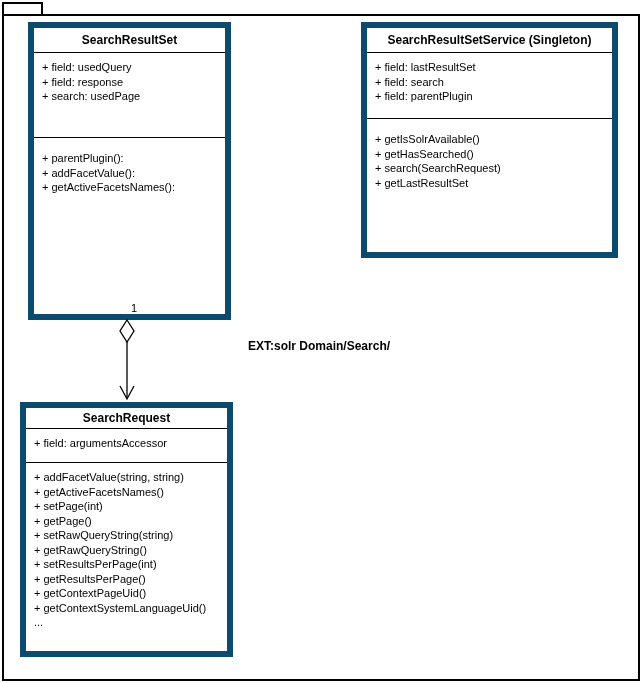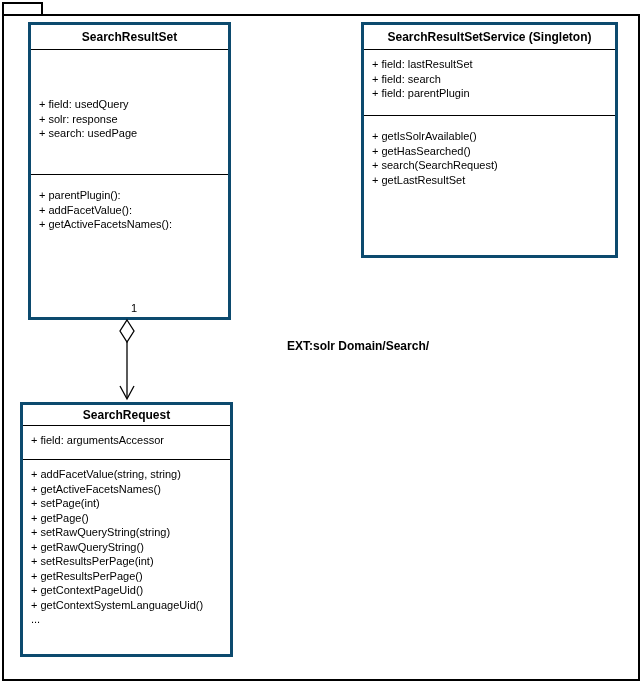--- a/index.html
+++ b/index.html
@@ -30,21 +30,21 @@
     position: absolute;
     left: 2px; top: 14px;
     width: 638px; height: 667px;
     border: 2px solid #000;
     box-sizing: border-box;
     background: transparent;
   }
   
   .class-box {
     position: absolute;
-    border: 3px solid #0c4a6e;
+    border: 6px solid #0c4a6e;
     box-sizing: border-box;
     background: #ffffff;
     display: flex;
     flex-direction: column;
   }
   .class-box.box-result-set   { left: 28px;  top: 22px;  width: 203px; height: 298px; }
   .class-box.box-service      { left: 361px; top: 22px;  width: 257px; height: 236px; }
   .class-box.box-request      { left: 20px;  top: 402px; width: 213px; height: 255px; }
 
   .class-title {
@@ -62,21 +62,21 @@
   .box-service    .class-title { height: 25px; }
   .box-request    .class-title { height: 21px; }
 
   .class-fields {
     border-bottom: 1px solid #000;
     box-sizing: border-box;
     padding: 7px 8px 0 8px;
     flex: 0 0 auto;
     overflow: hidden;
   }
-  .box-result-set .class-fields { height: 85px; margin-top: 40px; }
+  .box-result-set .class-fields { height: 85px; }
   .box-service    .class-fields { height: 66px; }
   .box-request    .class-fields { height: 34px; }
 
   .class-methods {
     box-sizing: border-box;
     padding: 13px 8px 0 8px;
     flex: 1 1 auto;
     overflow: hidden;
   }
   .box-request .class-methods { padding-top: 7px; }
@@ -99,36 +99,35 @@
     left: 131px; top: 302px;
     font-size: 11px;
     line-height: 12px;
   }
   .annotation-label {
     position: absolute;
     left: 248px; top: 339px;
     font-size: 12px;
     font-weight: bold;
     white-space: nowrap;
-    margin-left: 39px;
   }
 </style>
 </head>
 <body>
 
 <div class="canvas">
 
   <div class="package-tab"></div>
   <div class="package-frame"></div>
 
   <div class="class-box box-result-set">
     <div class="class-title">SearchResultSet</div>
     <div class="class-fields">
         <div class="member-row">+ field: usedQuery</div>
-        <div class="member-row">+ solr: response</div>
+        <div class="member-row">+ field: response</div>
         <div class="member-row">+ search: usedPage</div>
       </div>
     <div class="class-methods">
         <div class="member-row">+ parentPlugin():</div>
         <div class="member-row">+ addFacetValue():</div>
         <div class="member-row">+ getActiveFacetsNames():</div>
       </div>
   </div>
 
   <div class="class-box box-request">

